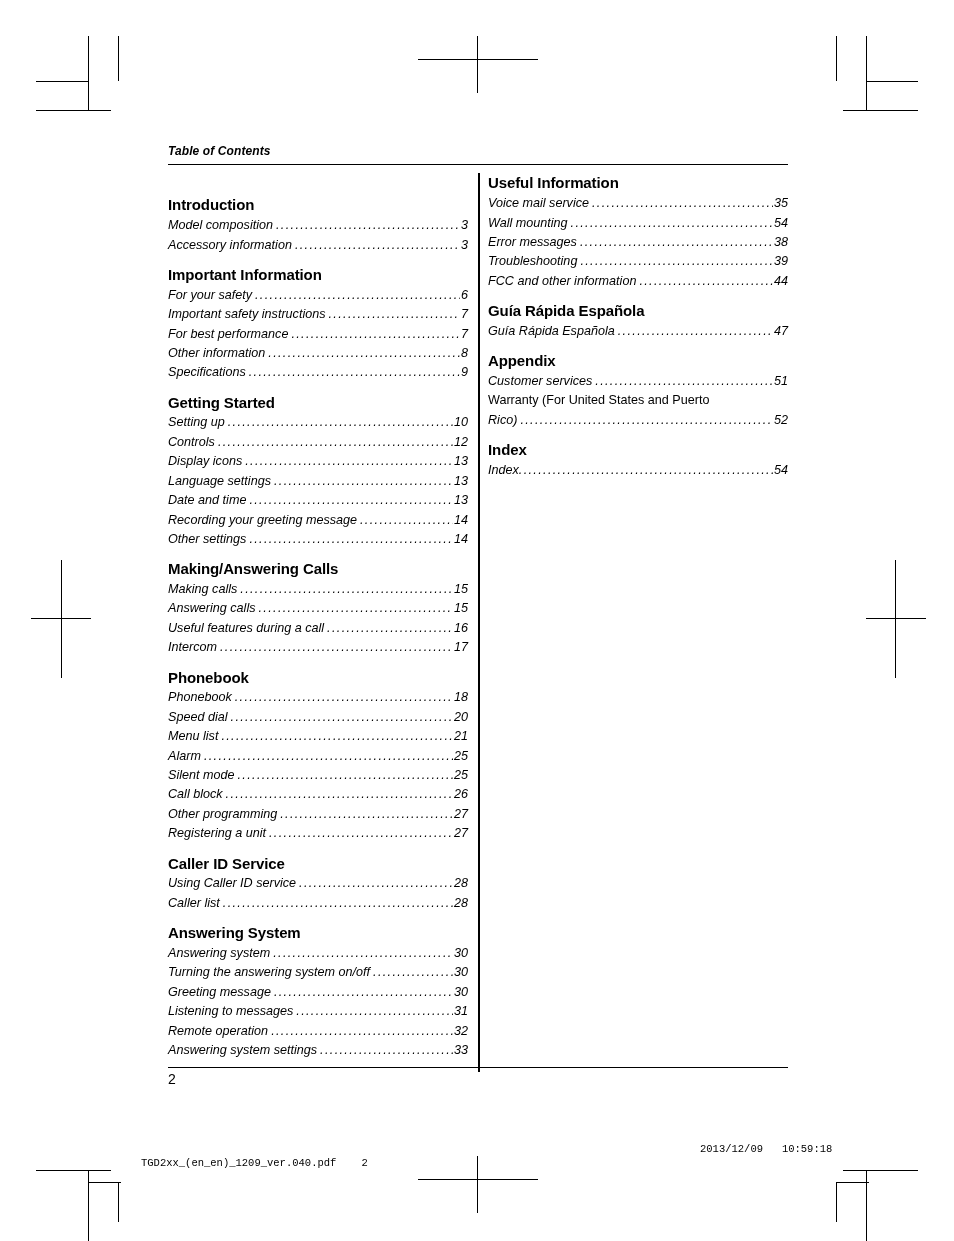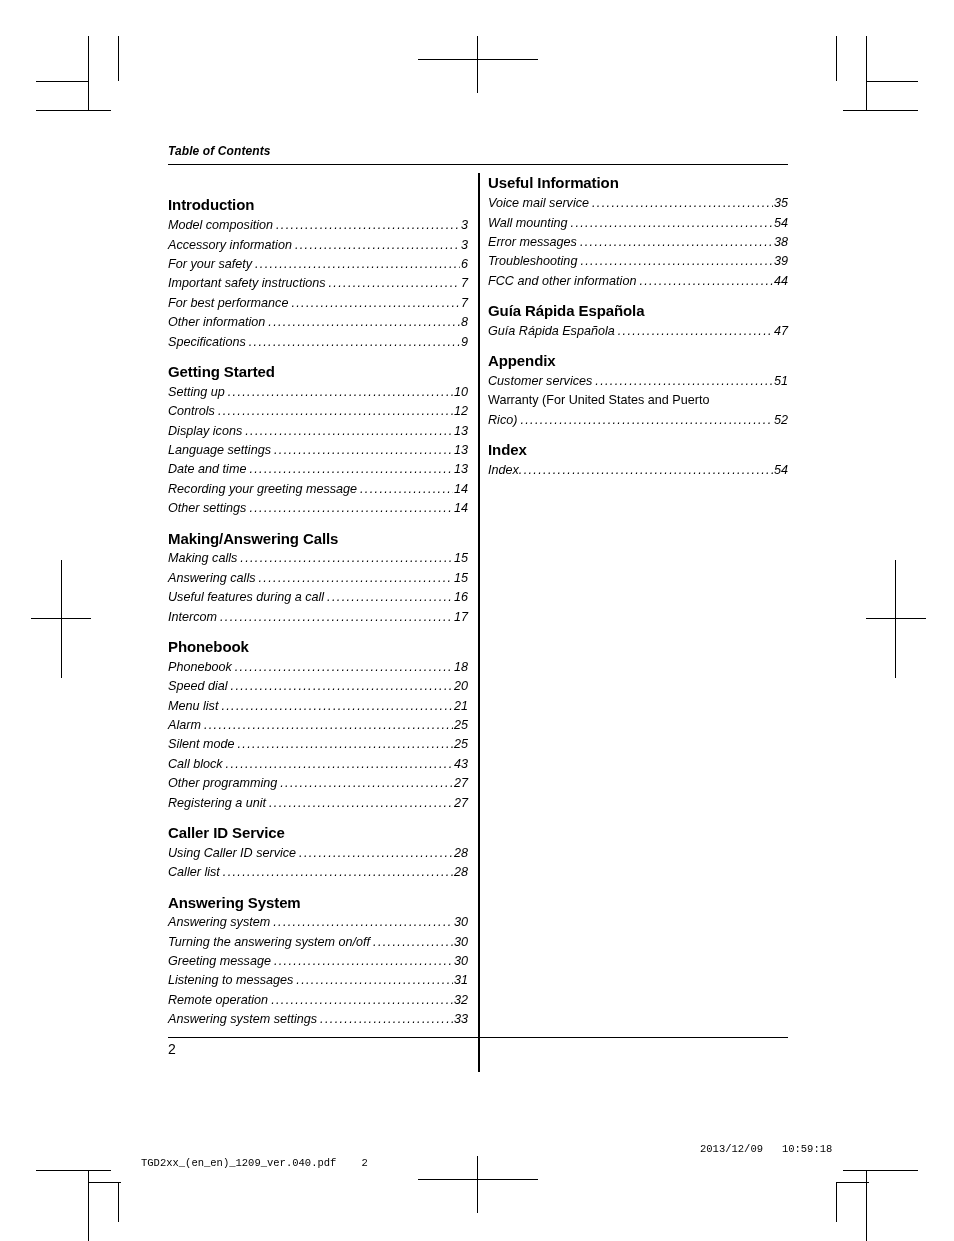--- a/index.html
+++ b/index.html
@@ -184,20 +184,21 @@
         <div class="entry">
           <span class="etitle">Model composition</span>
           <span class="leader">........................................................................................................................................................................................................</span>
           <span class="epage">3</span>
         </div>
         <div class="entry">
           <span class="etitle">Accessory information</span>
           <span class="leader">........................................................................................................................................................................................................</span>
           <span class="epage">3</span>
         </div>
+        <h2 class="section">Important Information</h2>
         <div class="entry">
           <span class="etitle">For your safety</span>
           <span class="leader">........................................................................................................................................................................................................</span>
           <span class="epage">6</span>
         </div>
         <div class="entry">
           <span class="etitle">Important safety instructions</span>
           <span class="leader">........................................................................................................................................................................................................</span>
           <span class="epage">7</span>
         </div>
@@ -295,21 +296,21 @@
           <span class="epage">25</span>
         </div>
         <div class="entry">
           <span class="etitle">Silent mode</span>
           <span class="leader">........................................................................................................................................................................................................</span>
           <span class="epage">25</span>
         </div>
         <div class="entry">
           <span class="etitle">Call block</span>
           <span class="leader">........................................................................................................................................................................................................</span>
-          <span class="epage">43</span>
+          <span class="epage">26</span>
         </div>
         <div class="entry">
           <span class="etitle">Other programming</span>
           <span class="leader">........................................................................................................................................................................................................</span>
           <span class="epage">27</span>
         </div>
         <div class="entry">
           <span class="etitle">Registering a unit</span>
           <span class="leader">........................................................................................................................................................................................................</span>
           <span class="epage">27</span>

